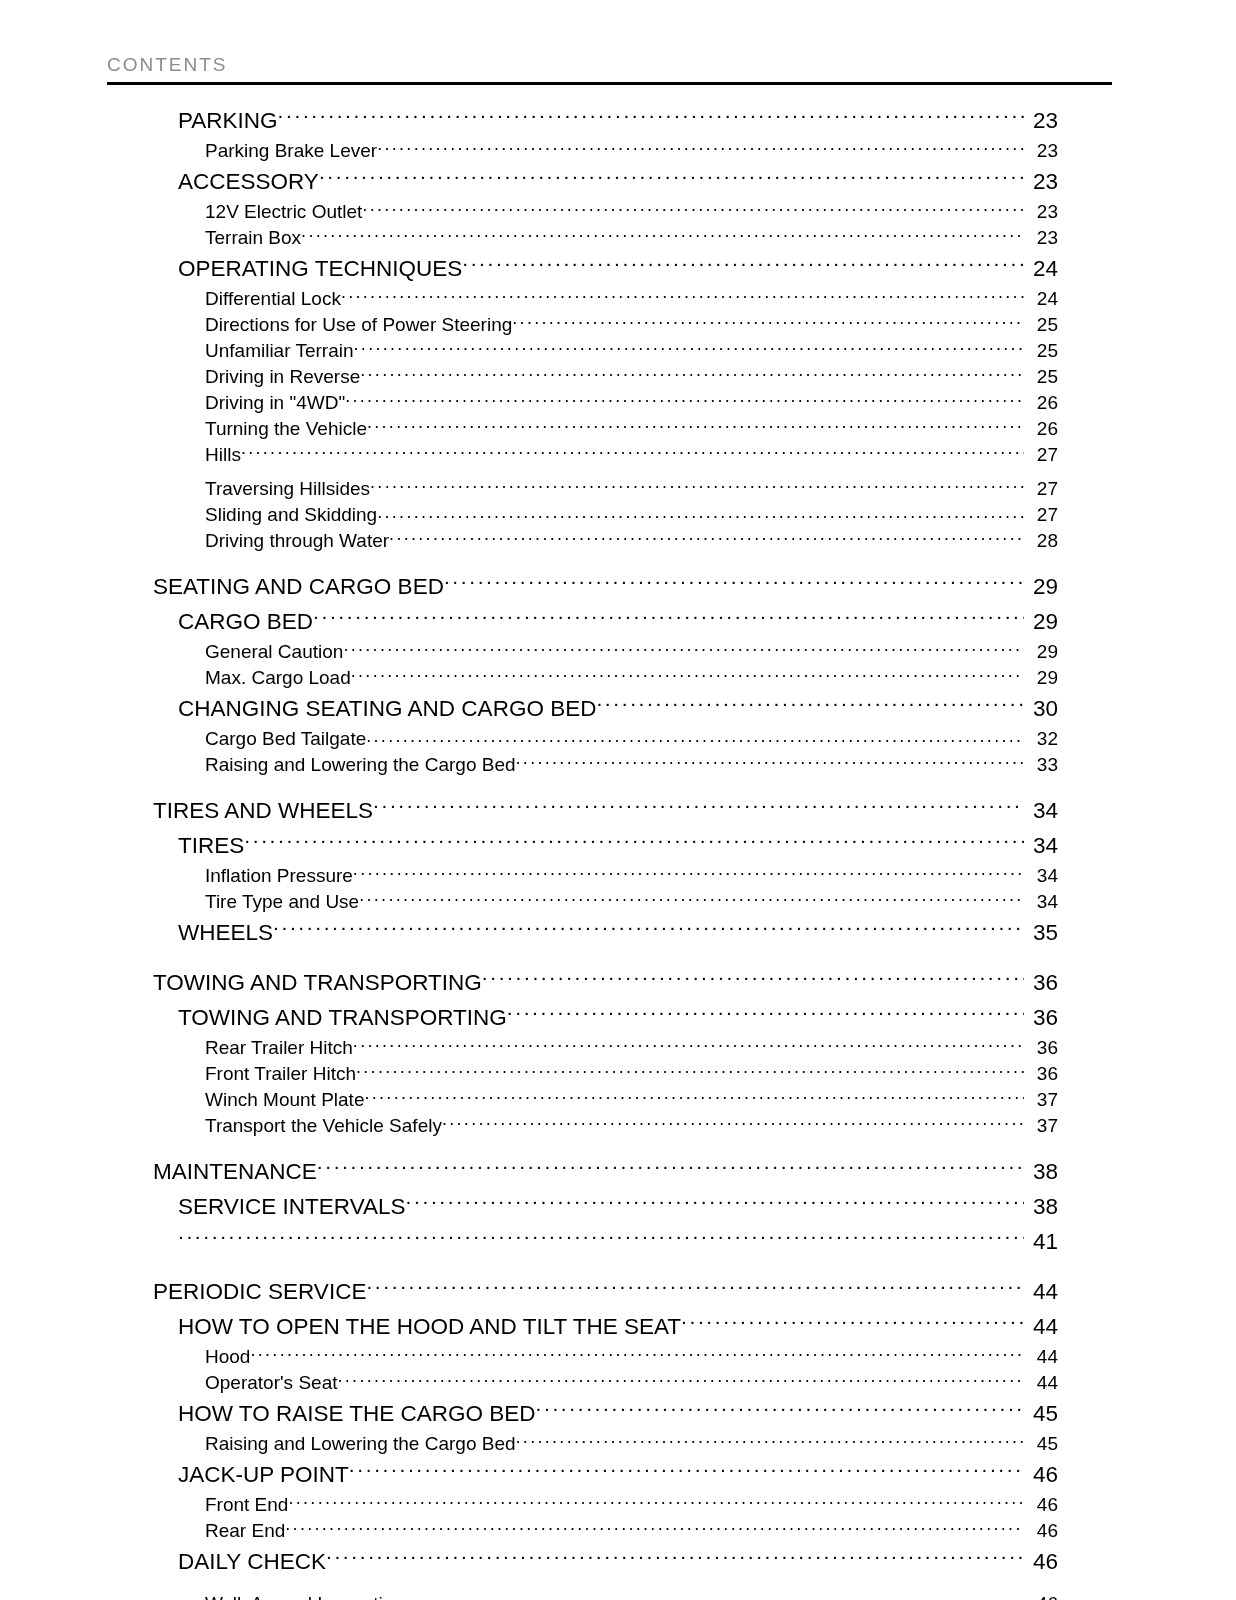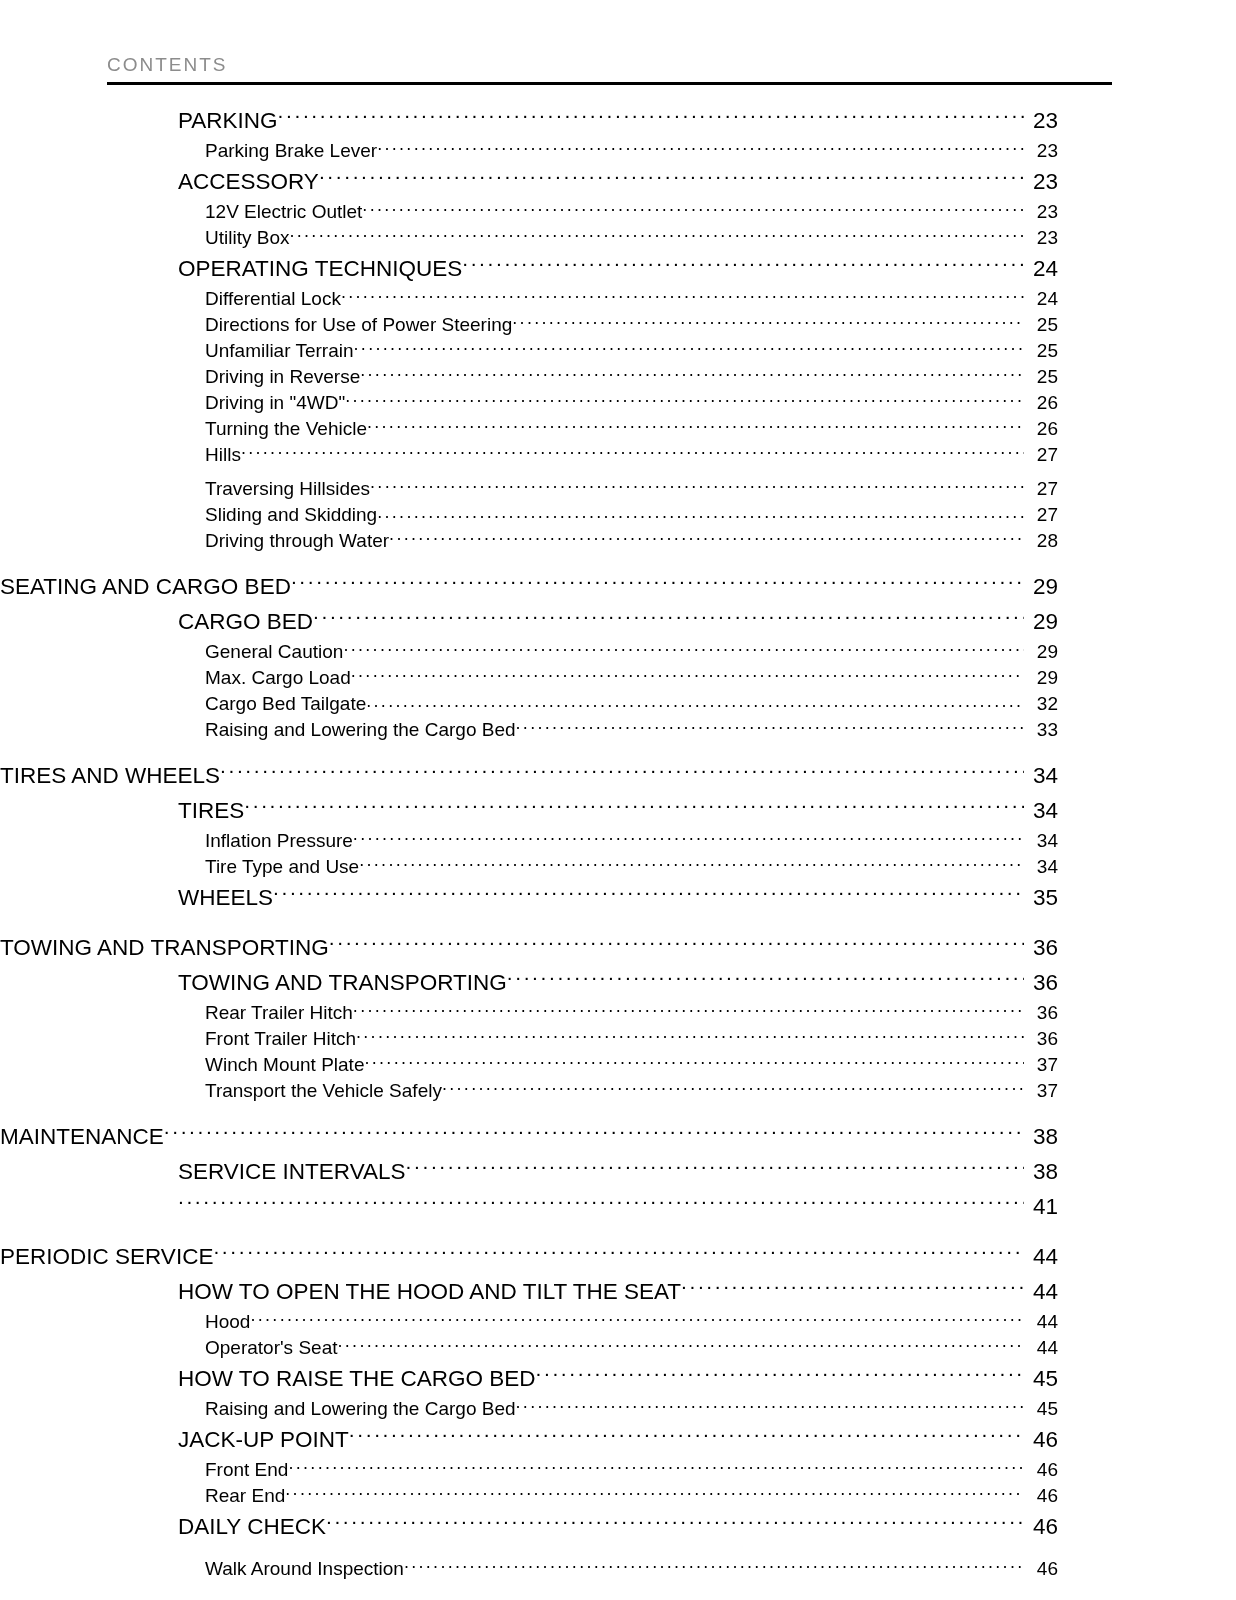--- a/index.html
+++ b/index.html
@@ -78,20 +78,21 @@
     white-space: nowrap;
   }
   .page-num {
     flex: 0 0 auto;
     text-align: right;
     min-width: 34px;
   }
 
   
   .lvl1 {
+    padding-left: 153px;
     font-size: 22.5px;
     line-height: 35px;
     margin-top: 15px;
     justify-content: center;
   }
   .lvl1 .leader::before { font-size: 21px; }
   .lvl1 .page-num { font-size: 22.5px; }
 
   
   .lvl2 {
@@ -139,21 +140,21 @@
         <span class="entry-label">ACCESSORY</span>
         <span class="leader"></span>
         <span class="page-num">23</span>
       </div>
       <div class="toc-entry lvl3" style="margin-top: 0px;">
         <span class="entry-label">12V Electric Outlet</span>
         <span class="leader"></span>
         <span class="page-num">23</span>
       </div>
       <div class="toc-entry lvl3" style="margin-top: 0px;">
-        <span class="entry-label">Utility Box</span>
+        <span class="entry-label">Terrain Box</span>
         <span class="leader"></span>
         <span class="page-num">23</span>
       </div>
       <div class="toc-entry lvl2" style="margin-top: 0px;">
         <span class="entry-label">OPERATING TECHNIQUES</span>
         <span class="leader"></span>
         <span class="page-num">24</span>
       </div>
       <div class="toc-entry lvl3" style="margin-top: 0px;">
         <span class="entry-label">Differential Lock</span>
@@ -218,20 +219,25 @@
       <div class="toc-entry lvl3" style="margin-top: 0px;">
         <span class="entry-label">General Caution</span>
         <span class="leader"></span>
         <span class="page-num">29</span>
       </div>
       <div class="toc-entry lvl3" style="margin-top: 0px;">
         <span class="entry-label">Max. Cargo Load</span>
         <span class="leader"></span>
         <span class="page-num">29</span>
       </div>
+      <div class="toc-entry lvl2" style="margin-top: 0px;">
+        <span class="entry-label">CHANGING SEATING AND CARGO BED</span>
+        <span class="leader"></span>
+        <span class="page-num">30</span>
+      </div>
       <div class="toc-entry lvl3" style="margin-top: 0px; align-items: center;">
         <span class="entry-label">Cargo Bed Tailgate</span>
         <span class="leader"></span>
         <span class="page-num">32</span>
       </div>
       <div class="toc-entry lvl3" style="margin-top: 0px;">
         <span class="entry-label">Raising and Lowering the Cargo Bed</span>
         <span class="leader"></span>
         <span class="page-num">33</span>
       </div>

